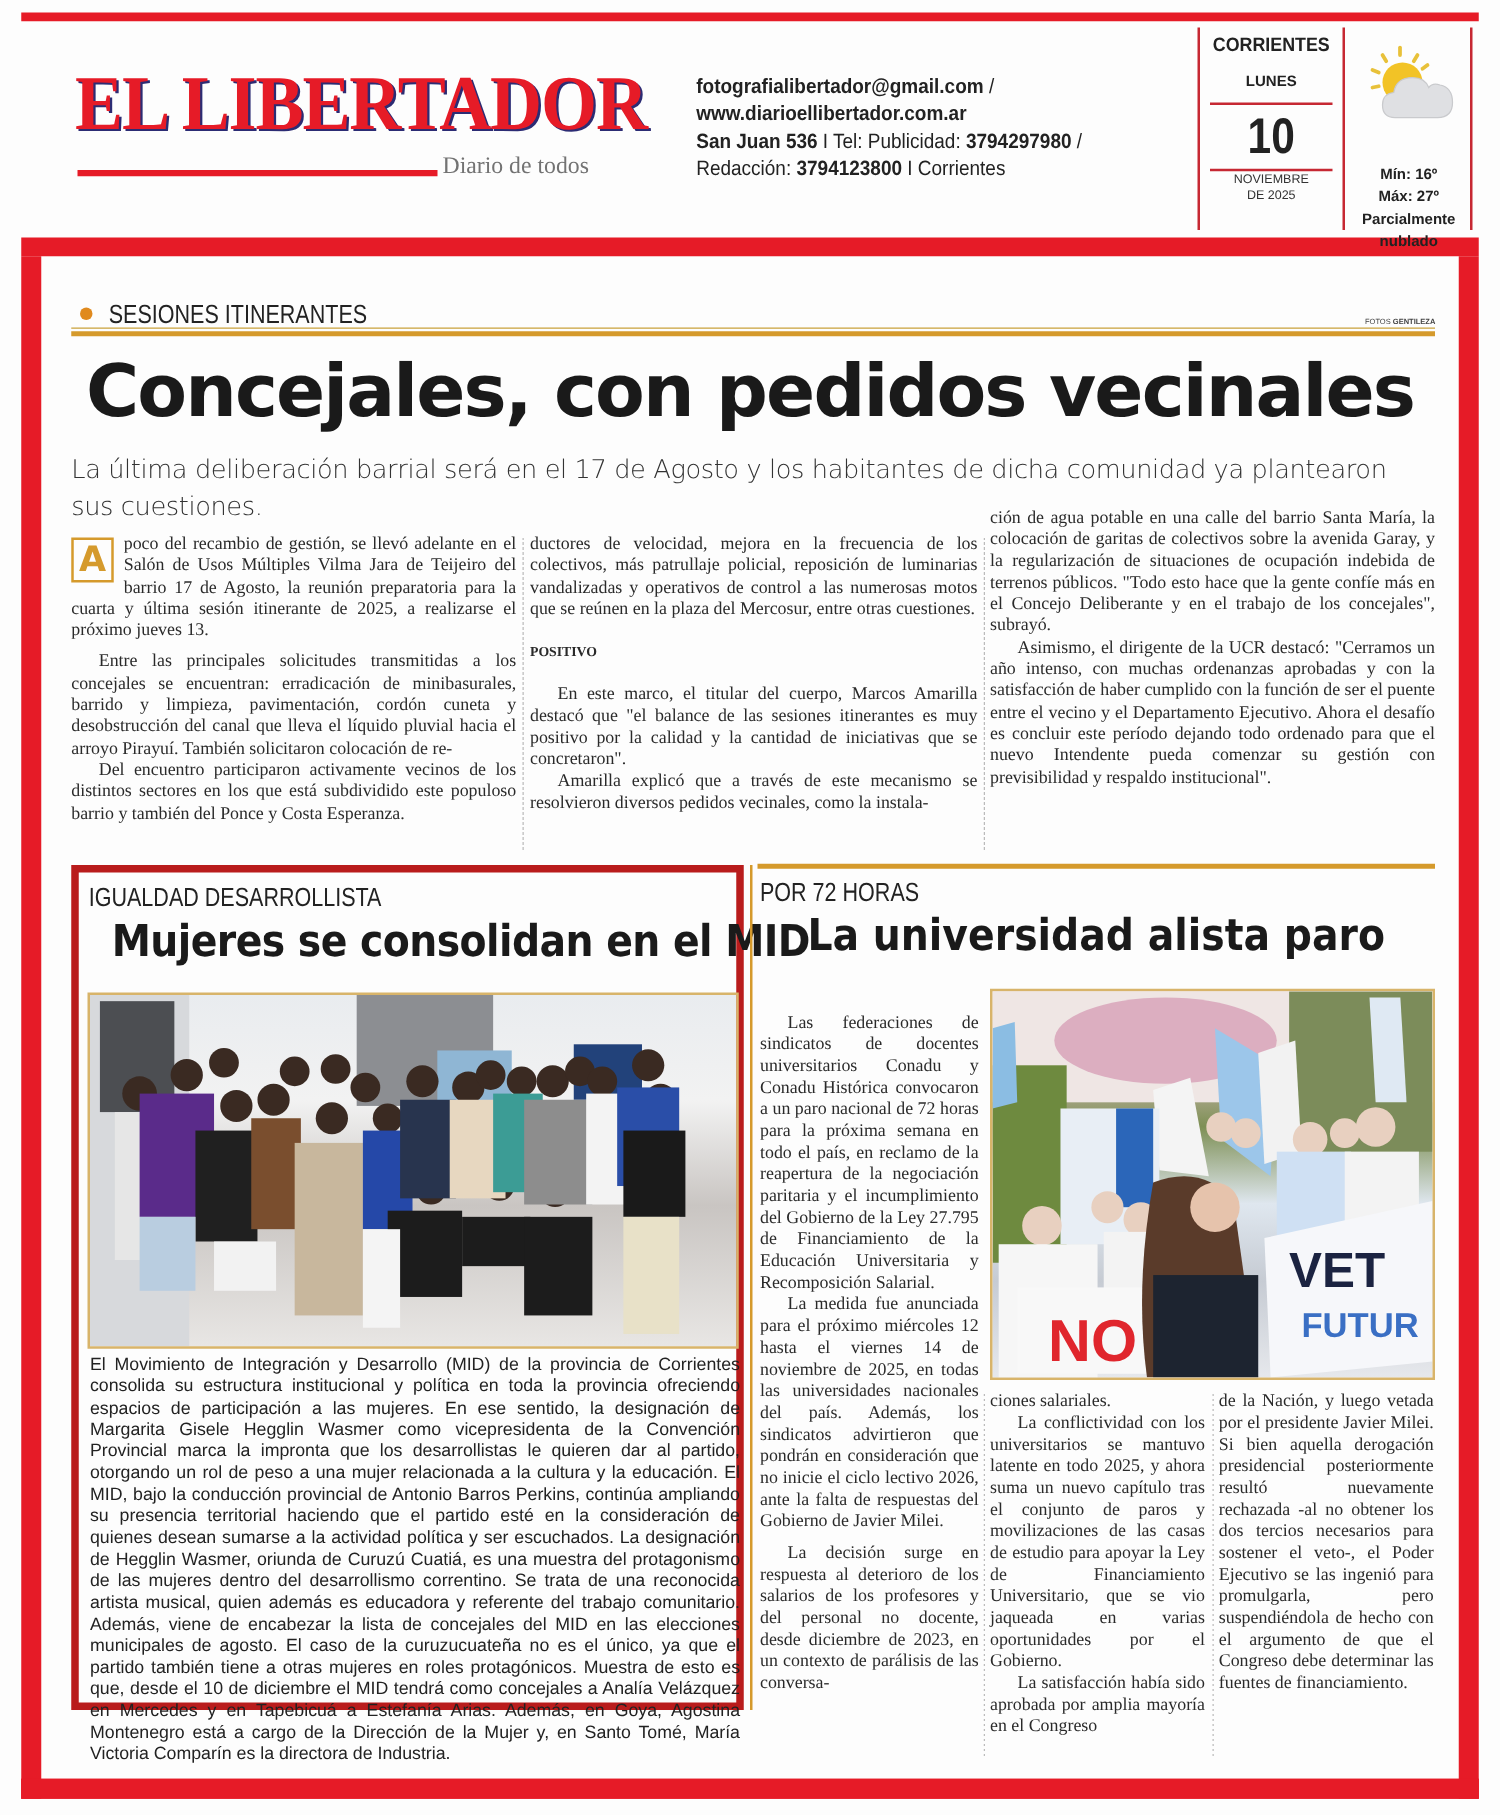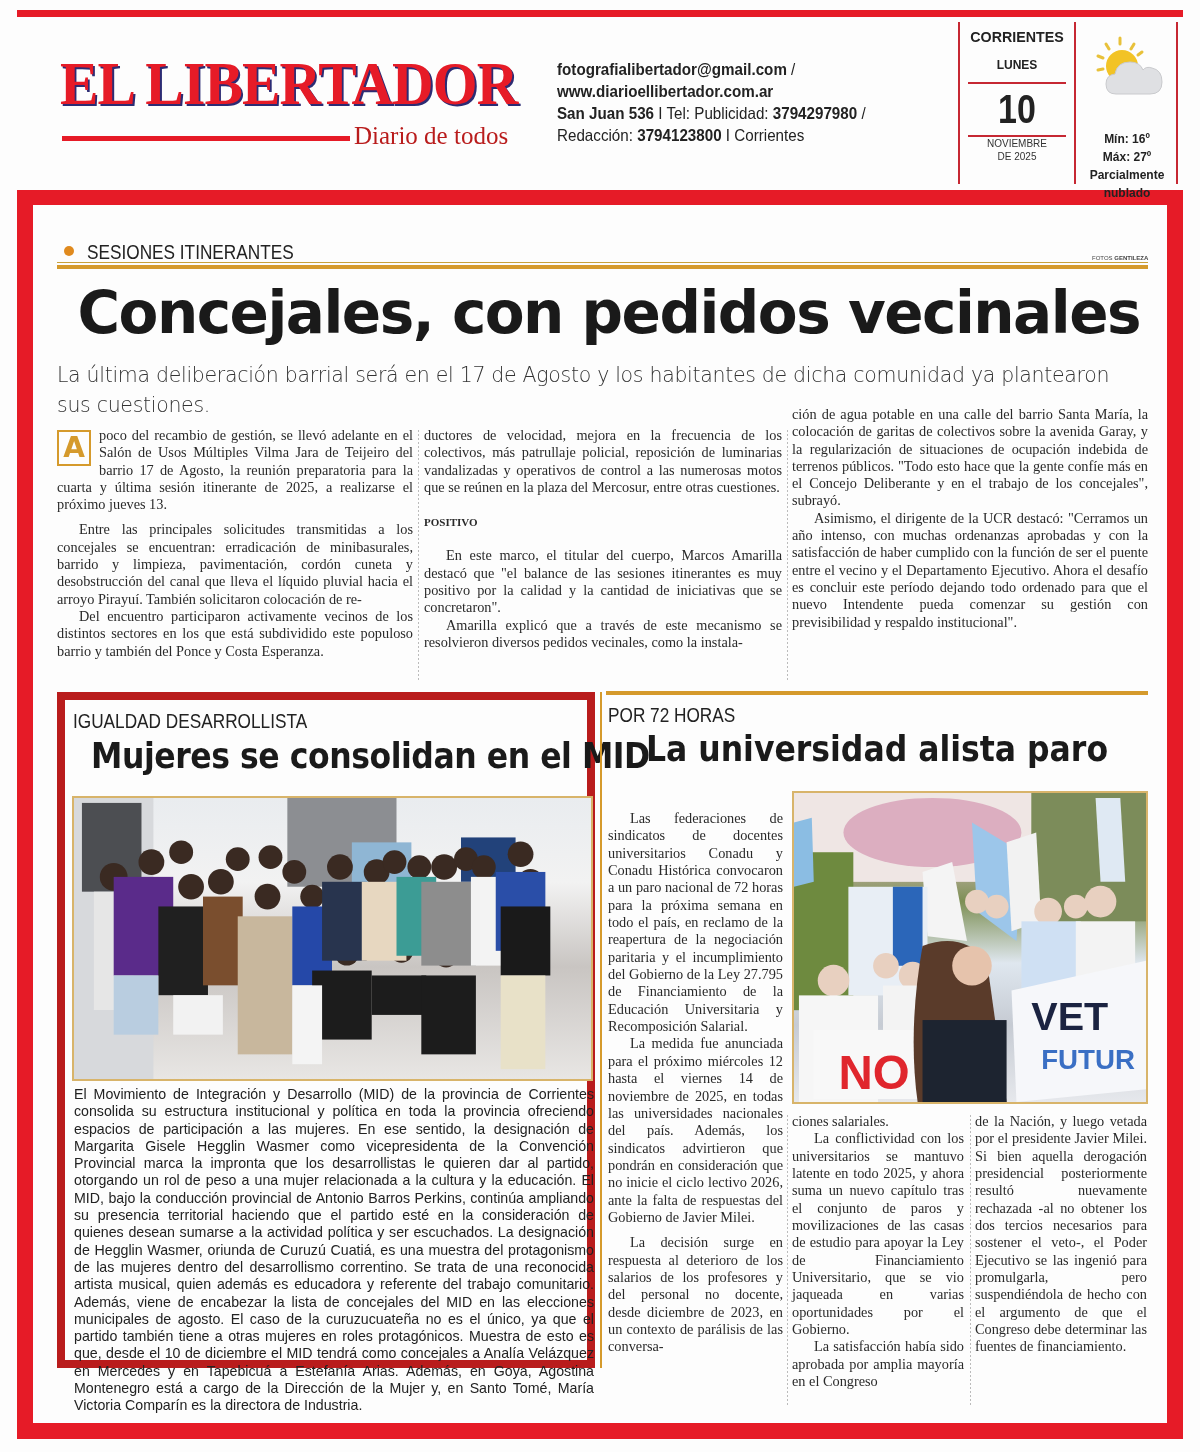--- a/index.html
+++ b/index.html
@@ -12,21 +12,21 @@
   #frame { position: absolute; left: 17px; top: 205px; width: 1166px; height: 1234px;
            border: 16px solid #e61b27; border-top: none; }
   #bottom-rule { left: 17px; top: 1423px; width: 1166px; height: 16px; }
 
   
   #logo { position: absolute; left: 60px; top: 52px; width: 420px; height: 100px; }
   #logo-title { position: absolute; left: 0; top: 0; font-family: "Liberation Serif", serif;
     font-weight: bold; font-size: 62px; color: #e61b27; letter-spacing: -1px; transform: scaleX(0.93);
     transform-origin: left top; text-shadow: 2px 2px 0 #2c2c74; white-space: nowrap; line-height: 1; }
   #logo-line { position: absolute; left: 2px; top: 84px; width: 288px; height: 5px; background: #e61b27; }
-  #logo-tag { position: absolute; left: 294px; top: 70px; font-size: 25px; color: #b91c1c; white-space: nowrap; }
+  #logo-tag { position: absolute; left: 294px; top: 70px; font-size: 19px; color: #737373; white-space: nowrap; }
 
   #contact { position: absolute; left: 557px; top: 58px; font-family: "Liberation Sans", sans-serif;
     font-size: 16.5px; line-height: 22px; color: #222; transform: scaleX(0.92); transform-origin: left top; white-space: nowrap; }
   #contact b { font-weight: bold; }
 
   #datebox { position: absolute; left: 958px; top: 22px; width: 118px; height: 162px;
     border-left: 2px solid #c62833; border-right: 2px solid #c62833; font-family: "Liberation Sans", sans-serif; text-align: center; }
   #city { font-weight: bold; font-size: 15.5px; margin-top: 6px; transform: scaleX(0.92); }
   #weekday { font-weight: bold; font-size: 12px; margin-top: 12px; }
   .date-sep { height: 2px; background: #c62833; margin: 10px 8px 0; }
@@ -40,38 +40,38 @@
 
   
   #kicker { position: absolute; left: 60px; top: 240px; font-family: "Liberation Sans", sans-serif; font-size: 21px;
     color: #222; transform: scaleX(0.82); transform-origin: left top; white-space: nowrap; }
   #kicker-dot { position: absolute; left: 64px; top: 246px; width: 10px; height: 10px; border-radius: 50%; background: #e08a1e; }
   #photo-credit { position: absolute; left: 1092px; top: 255px; font-family: "Liberation Sans", sans-serif; font-size: 6px; color: #444; white-space: nowrap; }
   #photo-credit b { font-weight: bold; }
   #kicker-rule { position: absolute; left: 57px; top: 262px; width: 1091px; height: 7px; border-top: 1px solid #c9a13b; }
   #kicker-rule::after { content: ""; position: absolute; left: 0; top: 2px; width: 100%; height: 4px; background: #d59a2c; }
 
-  #headline { position: absolute; left: 60px; top: 278px; width: 1080px; text-align: right;
+  #headline { position: absolute; left: 60px; top: 278px; width: 1080px; text-align: center;
     font-family: "DejaVu Sans", sans-serif; font-weight: bold; font-size: 58px; color: #1a1a1a; letter-spacing: -1.5px; line-height: 70px; white-space: nowrap; }
   #subhead { position: absolute; left: 57px; top: 360px; width: 1090px; font-family: "DejaVu Sans", sans-serif;
     font-size: 20.5px; line-height: 30px; color: #333; font-weight: 300; letter-spacing: -0.3px; }
 
   .col { position: absolute; font-family: "Liberation Serif", serif; font-size: 14.3px; line-height: 17.3px;
     text-align: justify; color: #2a2a2a; hyphens: manual; }
   .col p { text-indent: 22px; }
   .col p.noindent { text-indent: 0; }
   #c1 { left: 57px; top: 427px; width: 356px; }
   #c2 { left: 424px; top: 427px; width: 358px; }
   #c3 { left: 792px; top: 406px; width: 356px; }
   #dropcap { float: left; width: 34px; height: 36px; border: 2px solid #d59a2c; margin: 3px 8px 0 0;
     font-family: "DejaVu Sans", sans-serif; font-weight: bold; font-size: 28px; color: #d59a2c; line-height: 32px; text-align: center; text-indent: 0; }
   #subtitle-positivo { font-weight: bold; font-size: 11px; text-indent: 0 !important; margin: 18px 0 16px; }
 
   
-  #mid-box { position: absolute; left: 57px; top: 692px; width: 538px; height: 676px; border: 8px solid #b91c1c; background: #fdfdfd; }
+  #mid-box { position: absolute; left: 57px; top: 692px; width: 538px; height: 676px; border: 6px solid #b91c1c; background: #fdfdfd; }
   #mid-kicker { position: absolute; left: 8px; top: 9px; font-family: "Liberation Sans", sans-serif; font-size: 21px;
     transform: scaleX(0.82); transform-origin: left top; white-space: nowrap; color: #222; }
   #mid-head { position: absolute; left: 0; top: 36px; width: 100%; text-align: center; font-family: "DejaVu Sans", sans-serif;
     font-size: 35px; color: #1a1a1a; letter-spacing: -0.5px; transform: scaleX(0.9); white-space: nowrap; }
   #mid-photo { position: absolute; left: 7px; top: 96px; width: 521px; height: 285px; border: 2px solid #d8b46a; overflow: hidden;
     background: linear-gradient(180deg, #e9ecef 0%, #f2f2f2 30%, #c9c5c2 60%, #e8e6e4 100%); }
   #mid-text { position: absolute; left: 9px; top: 386px; width: 520px; font-family: "Liberation Sans", sans-serif; font-size: 14.2px;
     line-height: 17.3px; text-align: justify; color: #222; }
 
   

